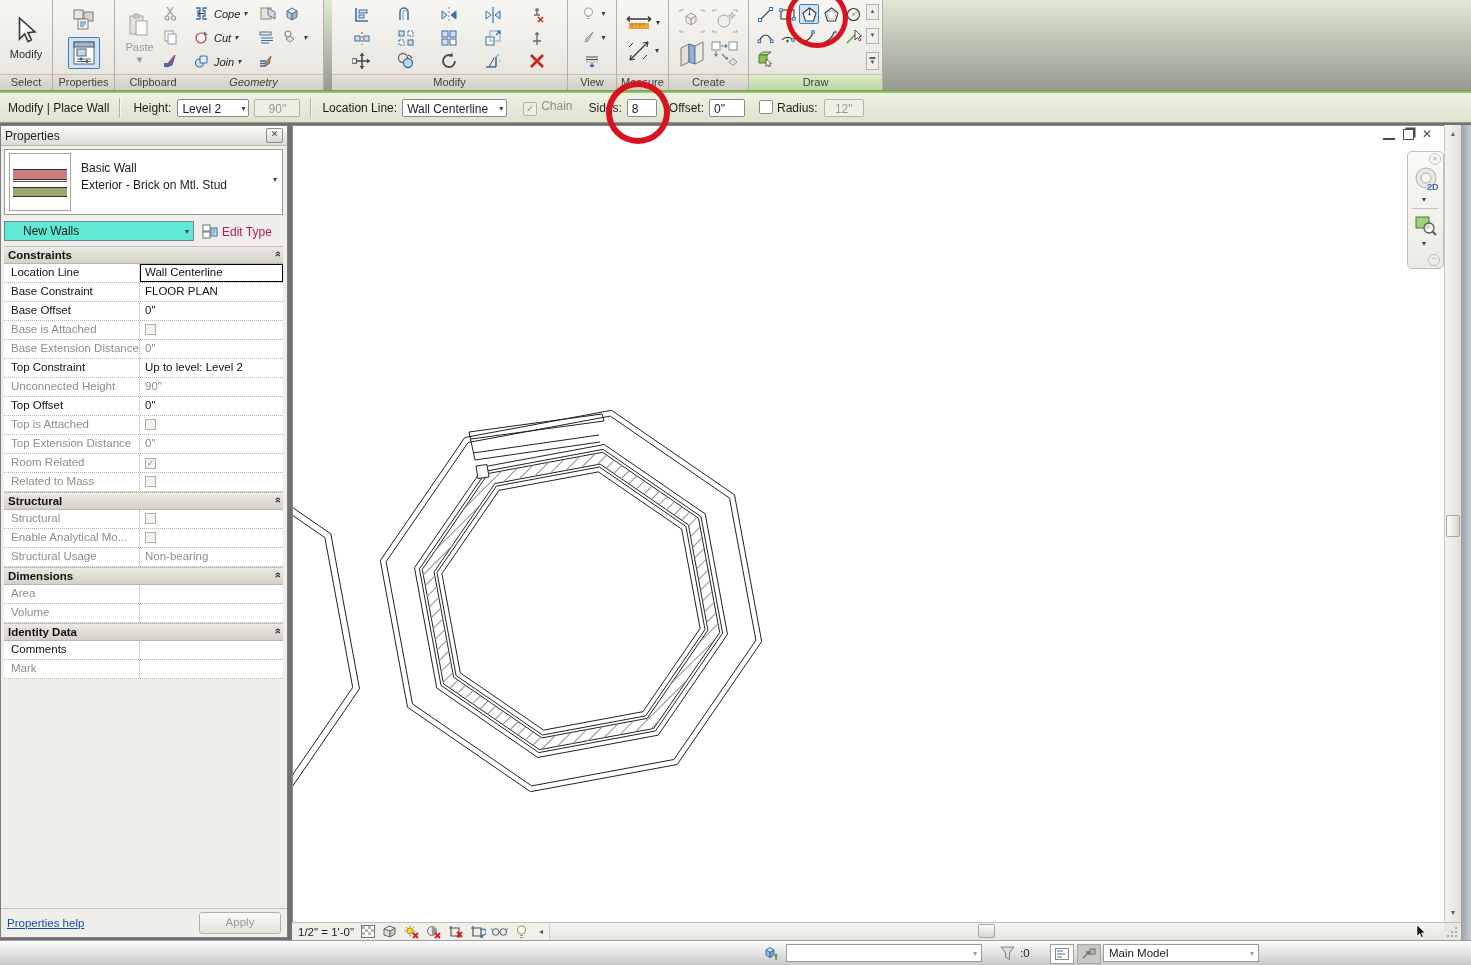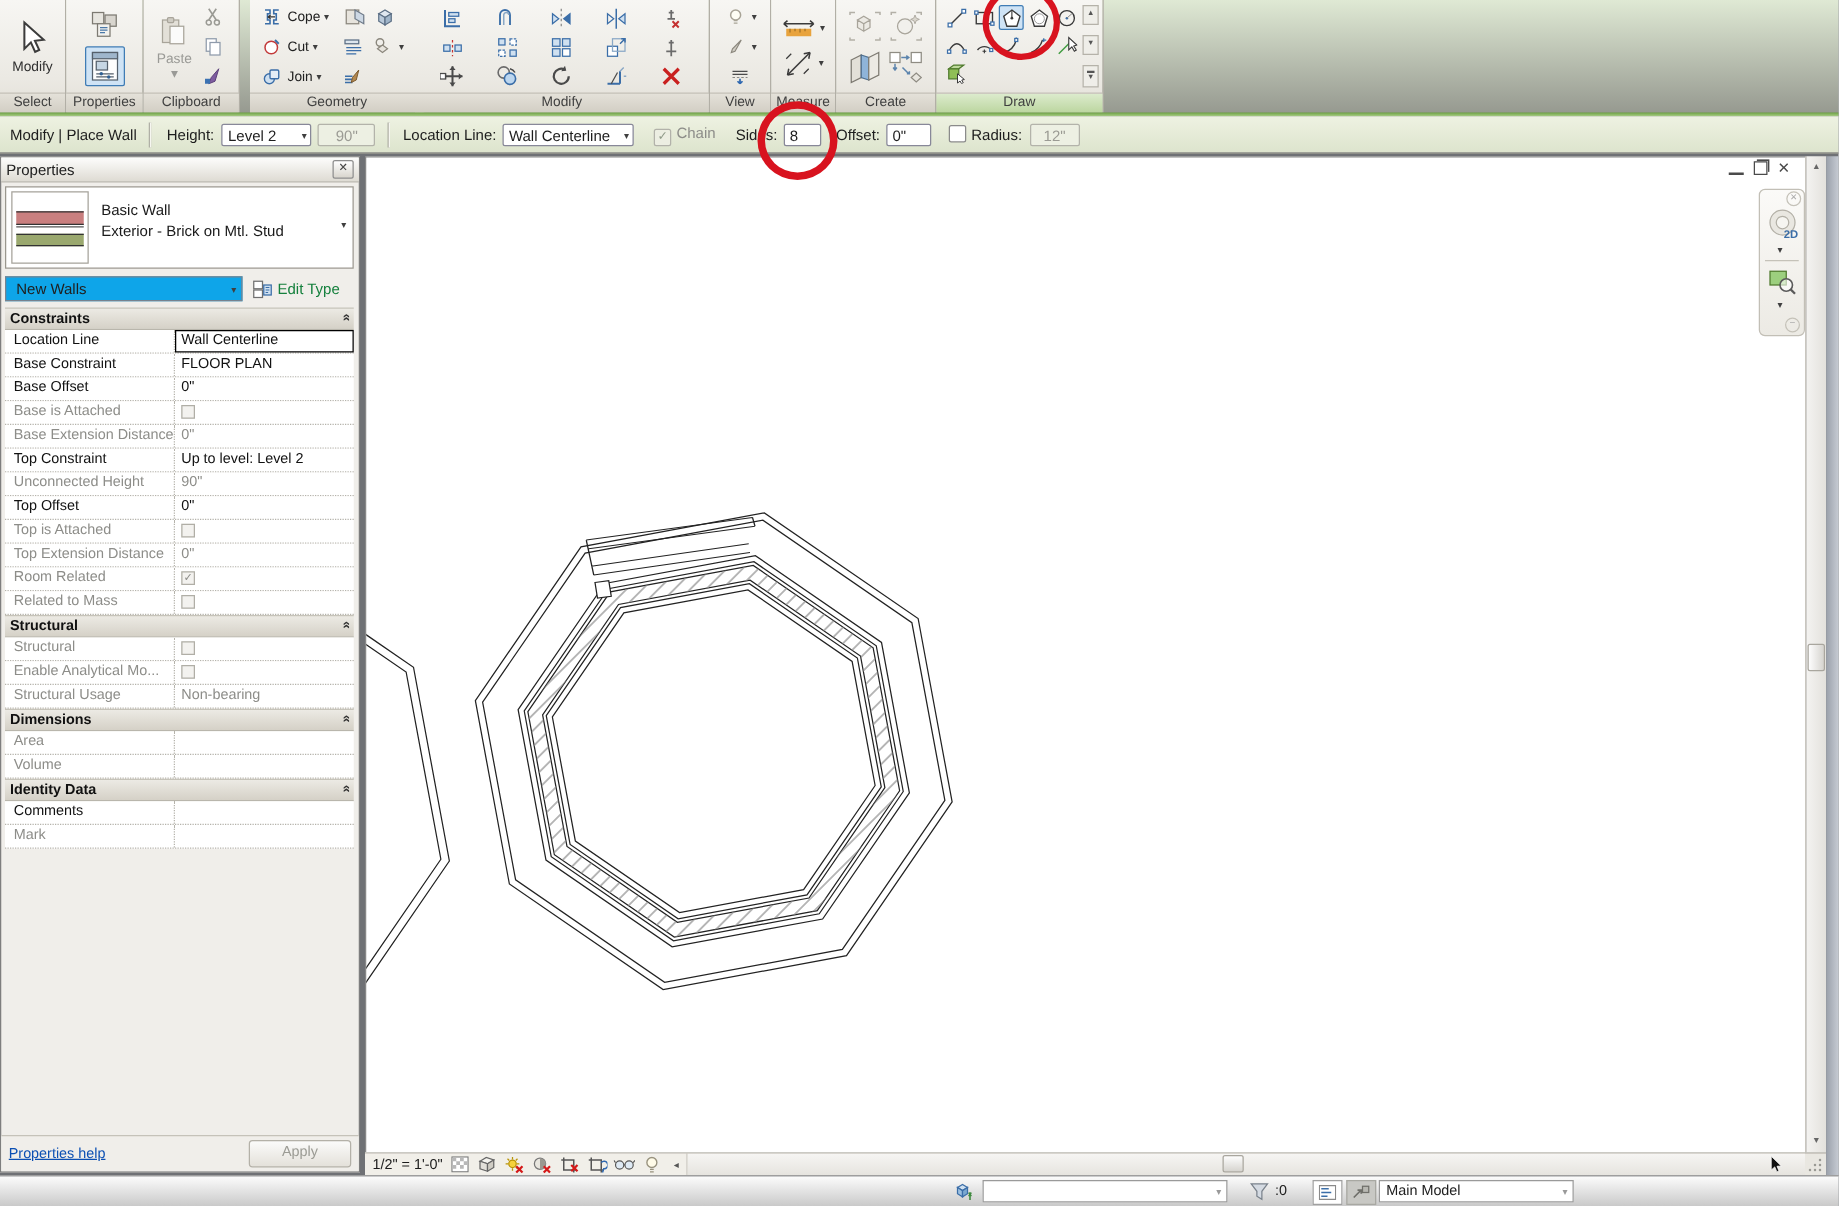--- a/index.html
+++ b/index.html
@@ -36,23 +36,23 @@
   
   #props{left:0;top:125px;width:288px;height:813px;background:#f0eeea;border:1px solid #7e7e7e;box-sizing:border-box;z-index:20;}
   #props-title{position:absolute;left:0;top:0;right:0;height:19px;background:linear-gradient(#fdfdfc,#dedbd3);border-bottom:1px solid #b9b6ad;display:flex;align-items:center;padding:0 4px;font-size:12px;}
   #props-close{margin-left:auto;width:15px;height:13px;border:1px solid #8d8d8d;border-radius:2px;background:linear-gradient(#fff,#d8d5cd);text-align:center;line-height:11px;font-size:9px;color:#444;}
   #type-sel{position:absolute;left:3px;top:23px;width:279px;height:66px;background:#fff;border:1px solid #9a978e;box-sizing:border-box;}
   #type-preview{position:absolute;left:4px;top:3px;width:62px;height:58px;border:1px solid #a5a29a;background:#fff;box-sizing:border-box;}
   .tp-band{position:absolute;left:3px;right:3px;}
   #type-text{position:absolute;left:76px;top:10px;width:175px;font-size:12px;line-height:17px;color:#1a1a1a;}
   #type-caret{position:absolute;right:5px;top:26px;}
   #filter-row{position:absolute;left:3px;top:94px;width:279px;height:22px;display:flex;align-items:center;}
-  #instance-combo{position:relative;width:190px;height:20px;background:#0ea5e9;border:1px solid #77838f;box-sizing:border-box;line-height:18px;padding-left:8px;font-size:12px;}
+  #instance-combo{position:relative;width:190px;height:20px;background:#5eead4;border:1px solid #77838f;box-sizing:border-box;line-height:18px;padding-left:18px;font-size:12px;}
   #instance-combo .caret{position:absolute;right:4px;top:6px;}
-  #edit-type-btn{display:flex;align-items:center;gap:4px;margin-left:8px;font-size:12px;color:#15803d;}
+  #edit-type-btn{display:flex;align-items:flex-end;gap:4px;margin-left:8px;font-size:12px;color:#be185d;}
   #pgrid{position:absolute;left:3px;top:120px;width:279px;}
   .psec{height:16px;background:linear-gradient(#eceae4,#d5d1c7);border-top:1px solid #c6c3b9;border-bottom:1px solid #b9b6ac;display:flex;align-items:center;padding:0 4px;font-weight:bold;font-size:11.5px;color:#111;}
   .psec .chev{margin-left:auto;font-size:11px;color:#333;transform:rotate(-90deg);letter-spacing:-2px;}
   .prow{display:flex;height:18px;border-bottom:1px dotted #b5b3ab;background:#fff;font-size:11.5px;}
   .pl{width:136px;padding:2px 0 0 7px;box-sizing:border-box;border-right:1px dotted #b5b3ab;white-space:nowrap;overflow:hidden;color:#111;}
   .pv{flex:1;padding:2px 0 0 5px;box-sizing:border-box;color:#111;white-space:nowrap;overflow:hidden;position:relative;}
   .pv.sel{outline:1px solid #000;outline-offset:-1px;}
   .dim{color:#8d8d89;}
   .pcb{display:inline-block;width:11px;height:11px;margin-top:1px;background:#f3f2ef;border:1px solid #b0aea6;box-sizing:border-box;text-align:center;line-height:9px;font-size:9px;color:#8d8d89;}
   #props-bottom{position:absolute;left:0;right:0;bottom:0;height:28px;border-top:1px solid #c5c2b9;display:flex;align-items:center;padding:0 6px;background:#f0eeea;}
@@ -153,21 +153,21 @@
             <svg width="15" height="15" viewBox="0 0 15 15">
               <path d="M12,1 L6,8 L4,13 L9,11 Z" fill="#7f5da0" stroke="#5c4078" stroke-width="0.8"></path>
               <rect x="1" y="9" width="4" height="4" fill="#3b72b2"></rect>
             </svg>
           </div>
         </div>
       </div>
       <div class="rlabel">Clipboard</div>
     </div>
 
-    <div class="rpanel" style="left:200px;width:140px;">
+    <div class="rpanel" style="left:184px;width:140px;font-style:italic;">
       <div class="rbody" style="display:flex;flex-direction:column;justify-content:center;gap:4px;padding-left:7px;">
         <div class="toolrow">
           <div class="tool">
             <svg width="15" height="15" viewBox="0 0 15 15">
               <path d="M2,2 h4 v3 h-2 v5 h2 v3 h-4 M13,2 h-4 v3 h2 v5 h-2 v3 h4" fill="none" stroke="#3b6ea8" stroke-width="1.3"></path>
               <path d="M5,7.5 h5 M6.5,6 l-2,1.5 2,1.5" stroke="#333" stroke-width="1" fill="none"></path>
             </svg>
           </div>
           <span>Cope</span>
           <span class="caret">▾</span>

